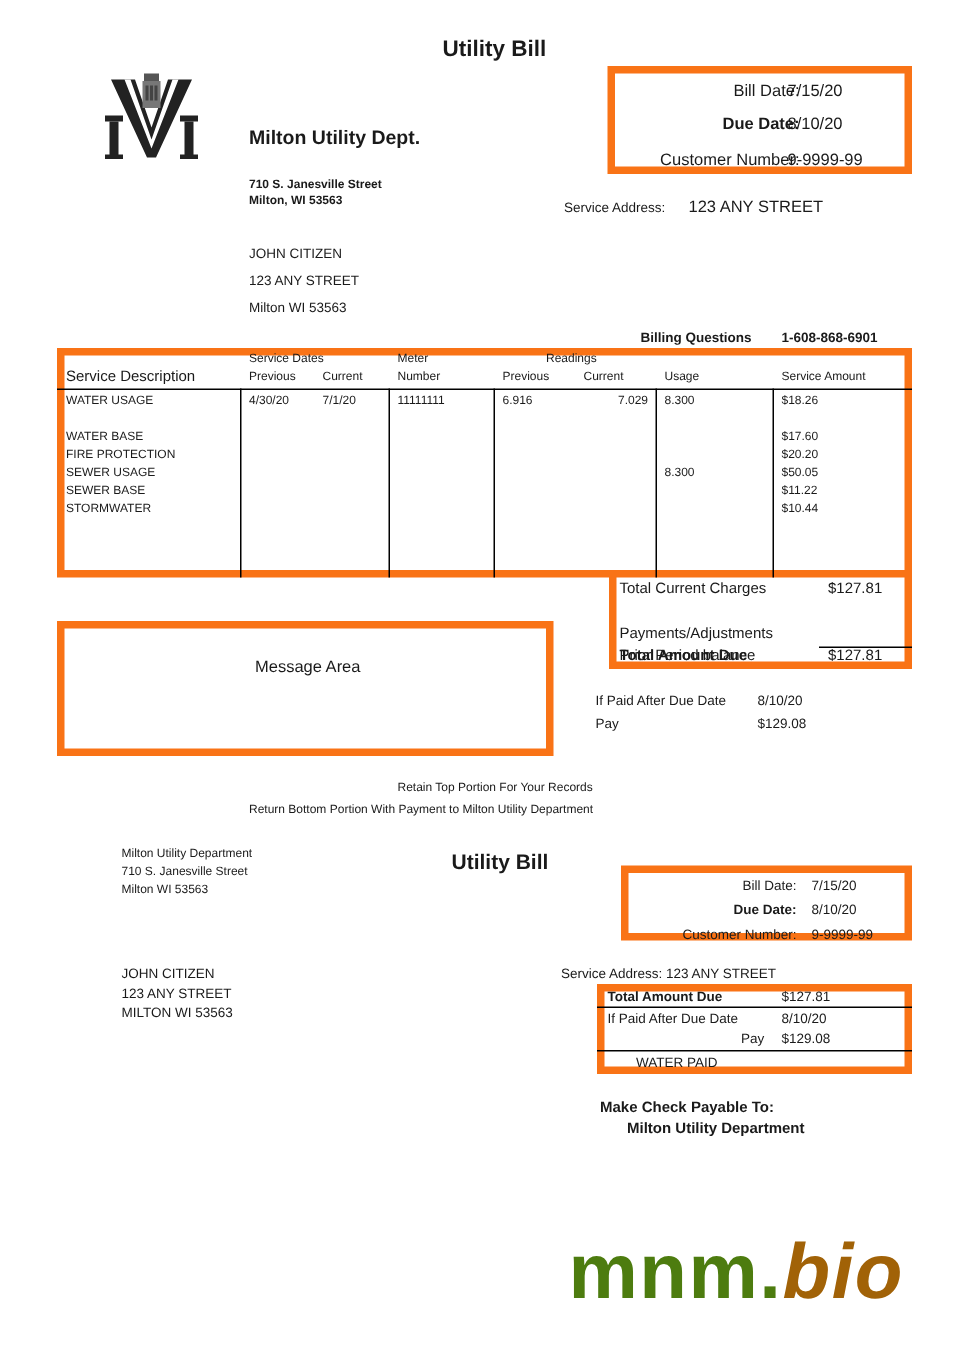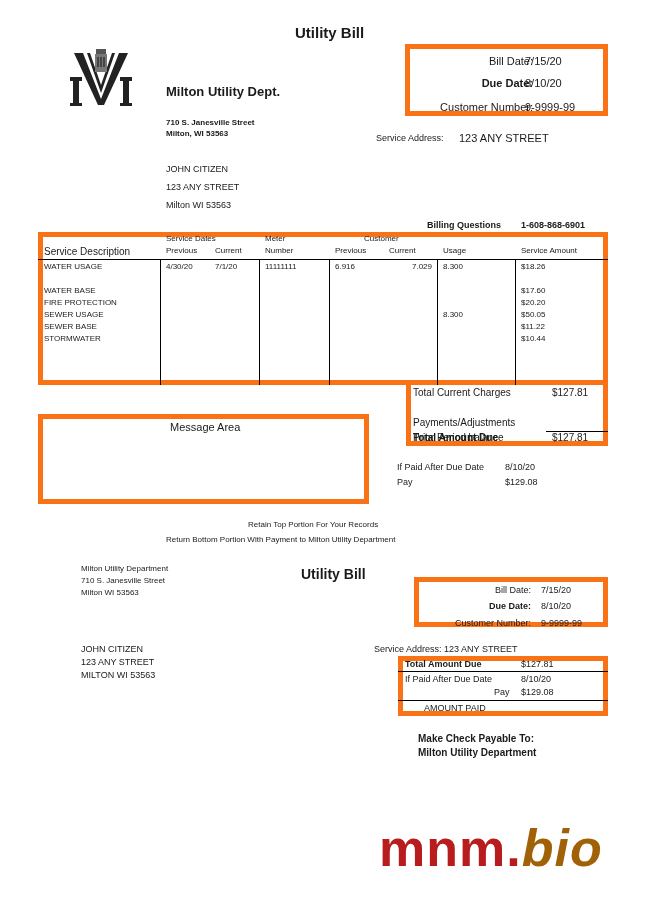--- a/index.html
+++ b/index.html
@@ -18,21 +18,21 @@
 
     
     .logo { position: absolute; left: 68px; top: 47px; width: 66px; height: 62px; }
 
     
     .stack div { height: 12px; line-height: 12px; }
 
     
     .wm { position: absolute; left: 379px; top: 818px; font-size: 52px; font-weight: bold;
           letter-spacing: 1px; line-height: 60px; }
-    .wm .g { color: #b91c1c; }
+    .wm .g { color: #4d7c0f; }
     .wm .d { color: #a16207; font-style: italic; }
   </style>
 </head>
 <body>
 
 <div class="abs b" style="left:295px; top:24px; font-size:15px;">Utility Bill</div>
 
 <div class="logo">
   <svg width="66" height="62" viewBox="0 0 66 62">
 
@@ -85,21 +85,21 @@
 <div class="vline" style="left:329px; top:259px; height:126px;"></div>
 <div class="vline" style="left:437px; top:259px; height:126px;"></div>
 <div class="vline" style="left:515px; top:259px; height:126px;"></div>
 
 <div class="abs s10" style="left:44px; top:246px;">Service Description</div>
 <div class="abs s8" style="left:166px; top:234px;">Service Dates</div>
 <div class="abs s8" style="left:166px; top:246px;">Previous</div>
 <div class="abs s8" style="left:215px; top:246px;">Current</div>
 <div class="abs s8" style="left:265px; top:234px;">Meter</div>
 <div class="abs s8" style="left:265px; top:246px;">Number</div>
-<div class="abs s8" style="left:364px; top:234px;">Customer</div>
+<div class="abs s8" style="left:364px; top:234px;">Readings</div>
 <div class="abs s8" style="left:335px; top:246px;">Previous</div>
 <div class="abs s8" style="left:389px; top:246px;">Current</div>
 <div class="abs s8" style="left:443px; top:246px;">Usage</div>
 <div class="abs s8" style="left:521px; top:246px;">Service Amount</div>
 
 <div class="abs s8 stack" style="left:44px; top:261px;">
   <div>WATER USAGE</div>
   <div></div>
   <div>WATER BASE</div>
   <div>FIRE PROTECTION</div>
@@ -134,29 +134,29 @@
 <div class="box" style="left:406px; top:384px; width:202px; height:62px; border-top:none;"></div>
 <div class="hline" style="left:546px; top:431px; width:62px;"></div>
 <div class="abs s10" style="left:413px; top:387px;">Total Current Charges</div>
 <div class="abs s10" style="left:552px; top:387px;">$127.81</div>
 <div class="abs s10" style="left:413px; top:402px;margin-top:30px;">Prior Period balance</div>
 <div class="abs s10" style="left:413px; top:417px;">Payments/Adjustments</div>
 <div class="abs s10 b" style="left:413px; top:432px;">Total Amount Due</div>
 <div class="abs s10" style="left:552px; top:432px;">$127.81</div>
 
 <div class="box" style="left:38px; top:414px; width:331px; height:90px;">
-  <div class="abs s11" style="left:127px; top:2px;text-align:right;">Message Area</div>
+  <div class="abs s11" style="left:127px; top:20px;text-align:right;">Message Area</div>
 </div>
 
 <div class="abs s9" style="left:397px; top:462px;">If Paid After Due Date</div>
 <div class="abs s9" style="left:505px; top:462px;">8/10/20</div>
 <div class="abs s9" style="left:397px; top:477px;">Pay</div>
 <div class="abs s9" style="left:505px; top:477px;">$129.08</div>
 
-<div class="abs s8" style="left:248px; top:520px;">Retain Top Portion For Your Records</div>
+<div class="abs s8" style="left:265px; top:520px;">Retain Top Portion For Your Records</div>
 <div class="abs s8" style="left:166px; top:535px;">Return Bottom Portion With Payment to Milton Utility Department</div>
 
 <div class="abs s8" style="left:81px; top:564px;">Milton Utility Department</div>
 <div class="abs s8" style="left:81px; top:576px;">710 S. Janesville Street</div>
 <div class="abs s8" style="left:81px; top:588px;">Milton WI 53563</div>
 
 <div class="abs b" style="left:301px; top:566px; font-size:14px;">Utility Bill</div>
 
 <div class="box" style="left:414px; top:577px; width:194px; height:50px;">
   <div class="abs s9 r" style="right:72px; top:3px;">Bill Date:</div>
@@ -175,21 +175,21 @@
 
 <div class="box" style="left:398px; top:656px; width:210px; height:60px;"></div>
 <div class="hline" style="left:398px; top:671px; width:210px;"></div>
 <div class="hline" style="left:398px; top:700px; width:210px;"></div>
 <div class="abs s9 b" style="left:405px; top:659px;">Total Amount Due</div>
 <div class="abs s9" style="left:521px; top:659px;">$127.81</div>
 <div class="abs s9" style="left:405px; top:674px;">If Paid After Due Date</div>
 <div class="abs s9" style="left:521px; top:674px;">8/10/20</div>
 <div class="abs s9" style="left:494px; top:687px;">Pay</div>
 <div class="abs s9" style="left:521px; top:687px;">$129.08</div>
-<div class="abs s9" style="left:424px; top:703px;">AMOUNT PAID</div>
+<div class="abs s9" style="left:424px; top:703px;">WATER PAID</div>
 <div class="abs s9" style="left:510px; top:702px; width:94px; height:12px;"></div>
 
-<div class="abs s10 b" style="left:418px; top:733px;">Make Check Payable To:</div>
+<div class="abs s10 b" style="left:400px; top:733px;">Make Check Payable To:</div>
 <div class="abs s10 b" style="left:418px; top:747px;">Milton Utility Department</div>
 
 <div class="wm">
   <span class="g">mnm.</span><span class="d">bio</span>
 </div>
 
 </body></html>

